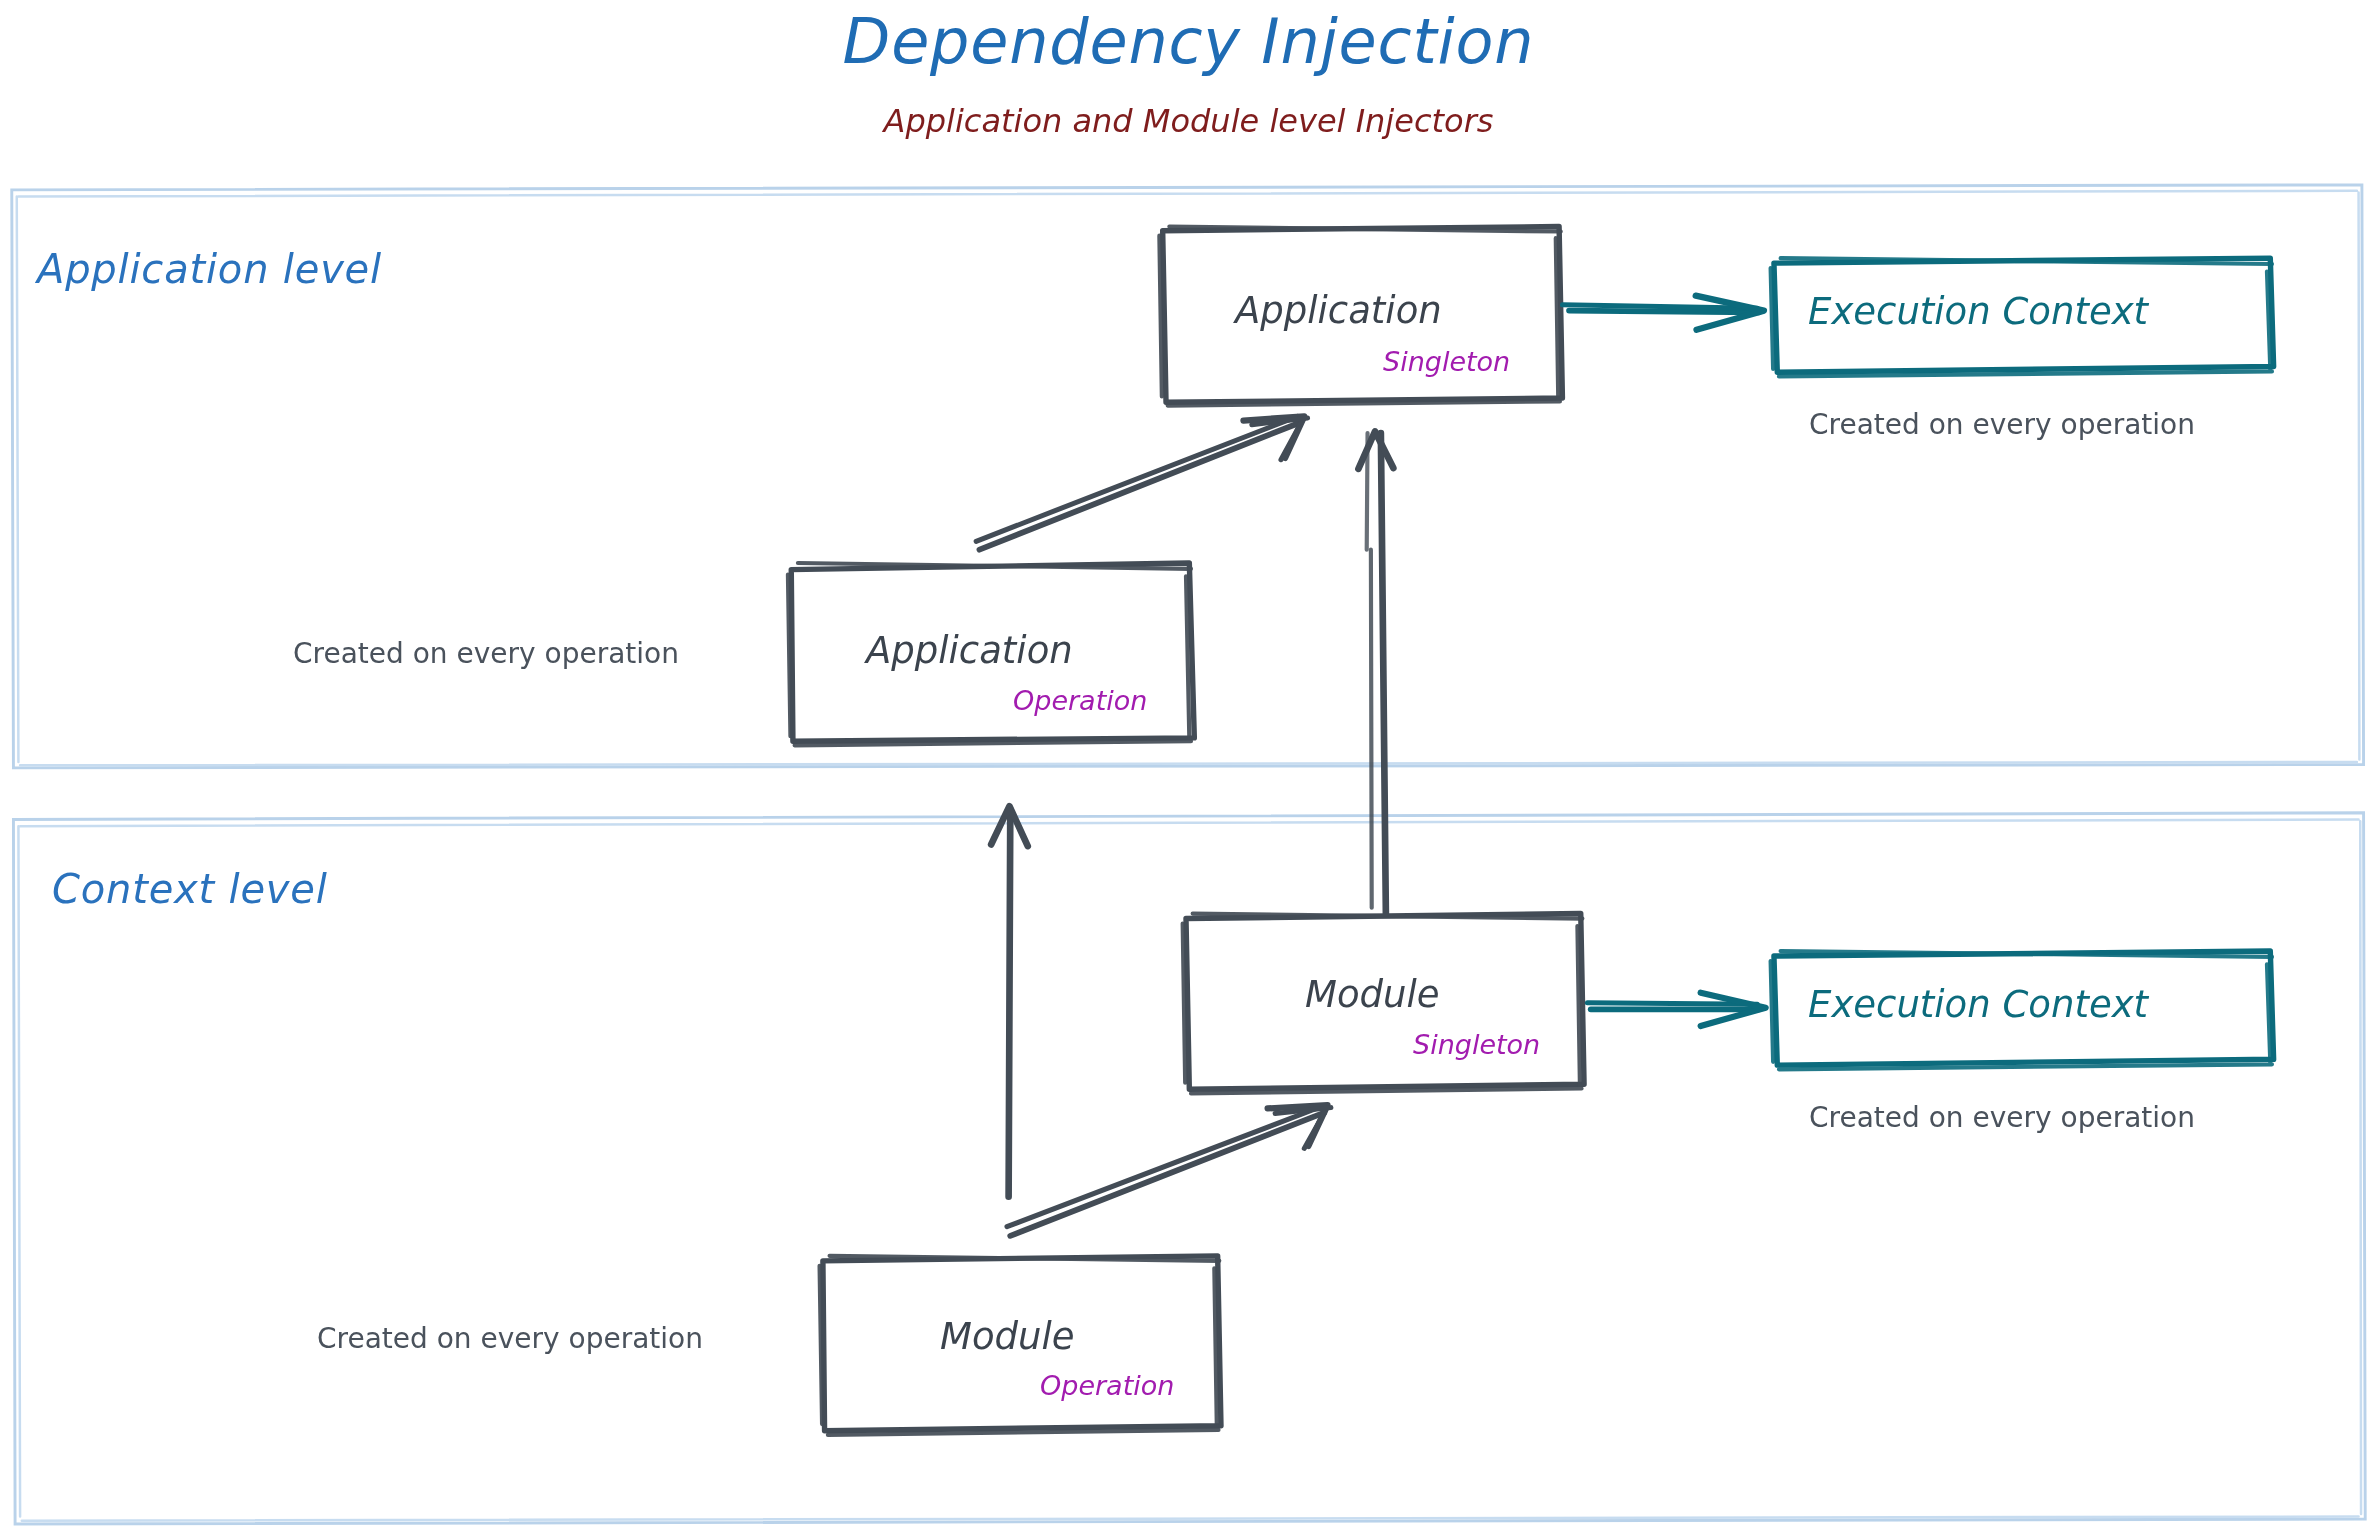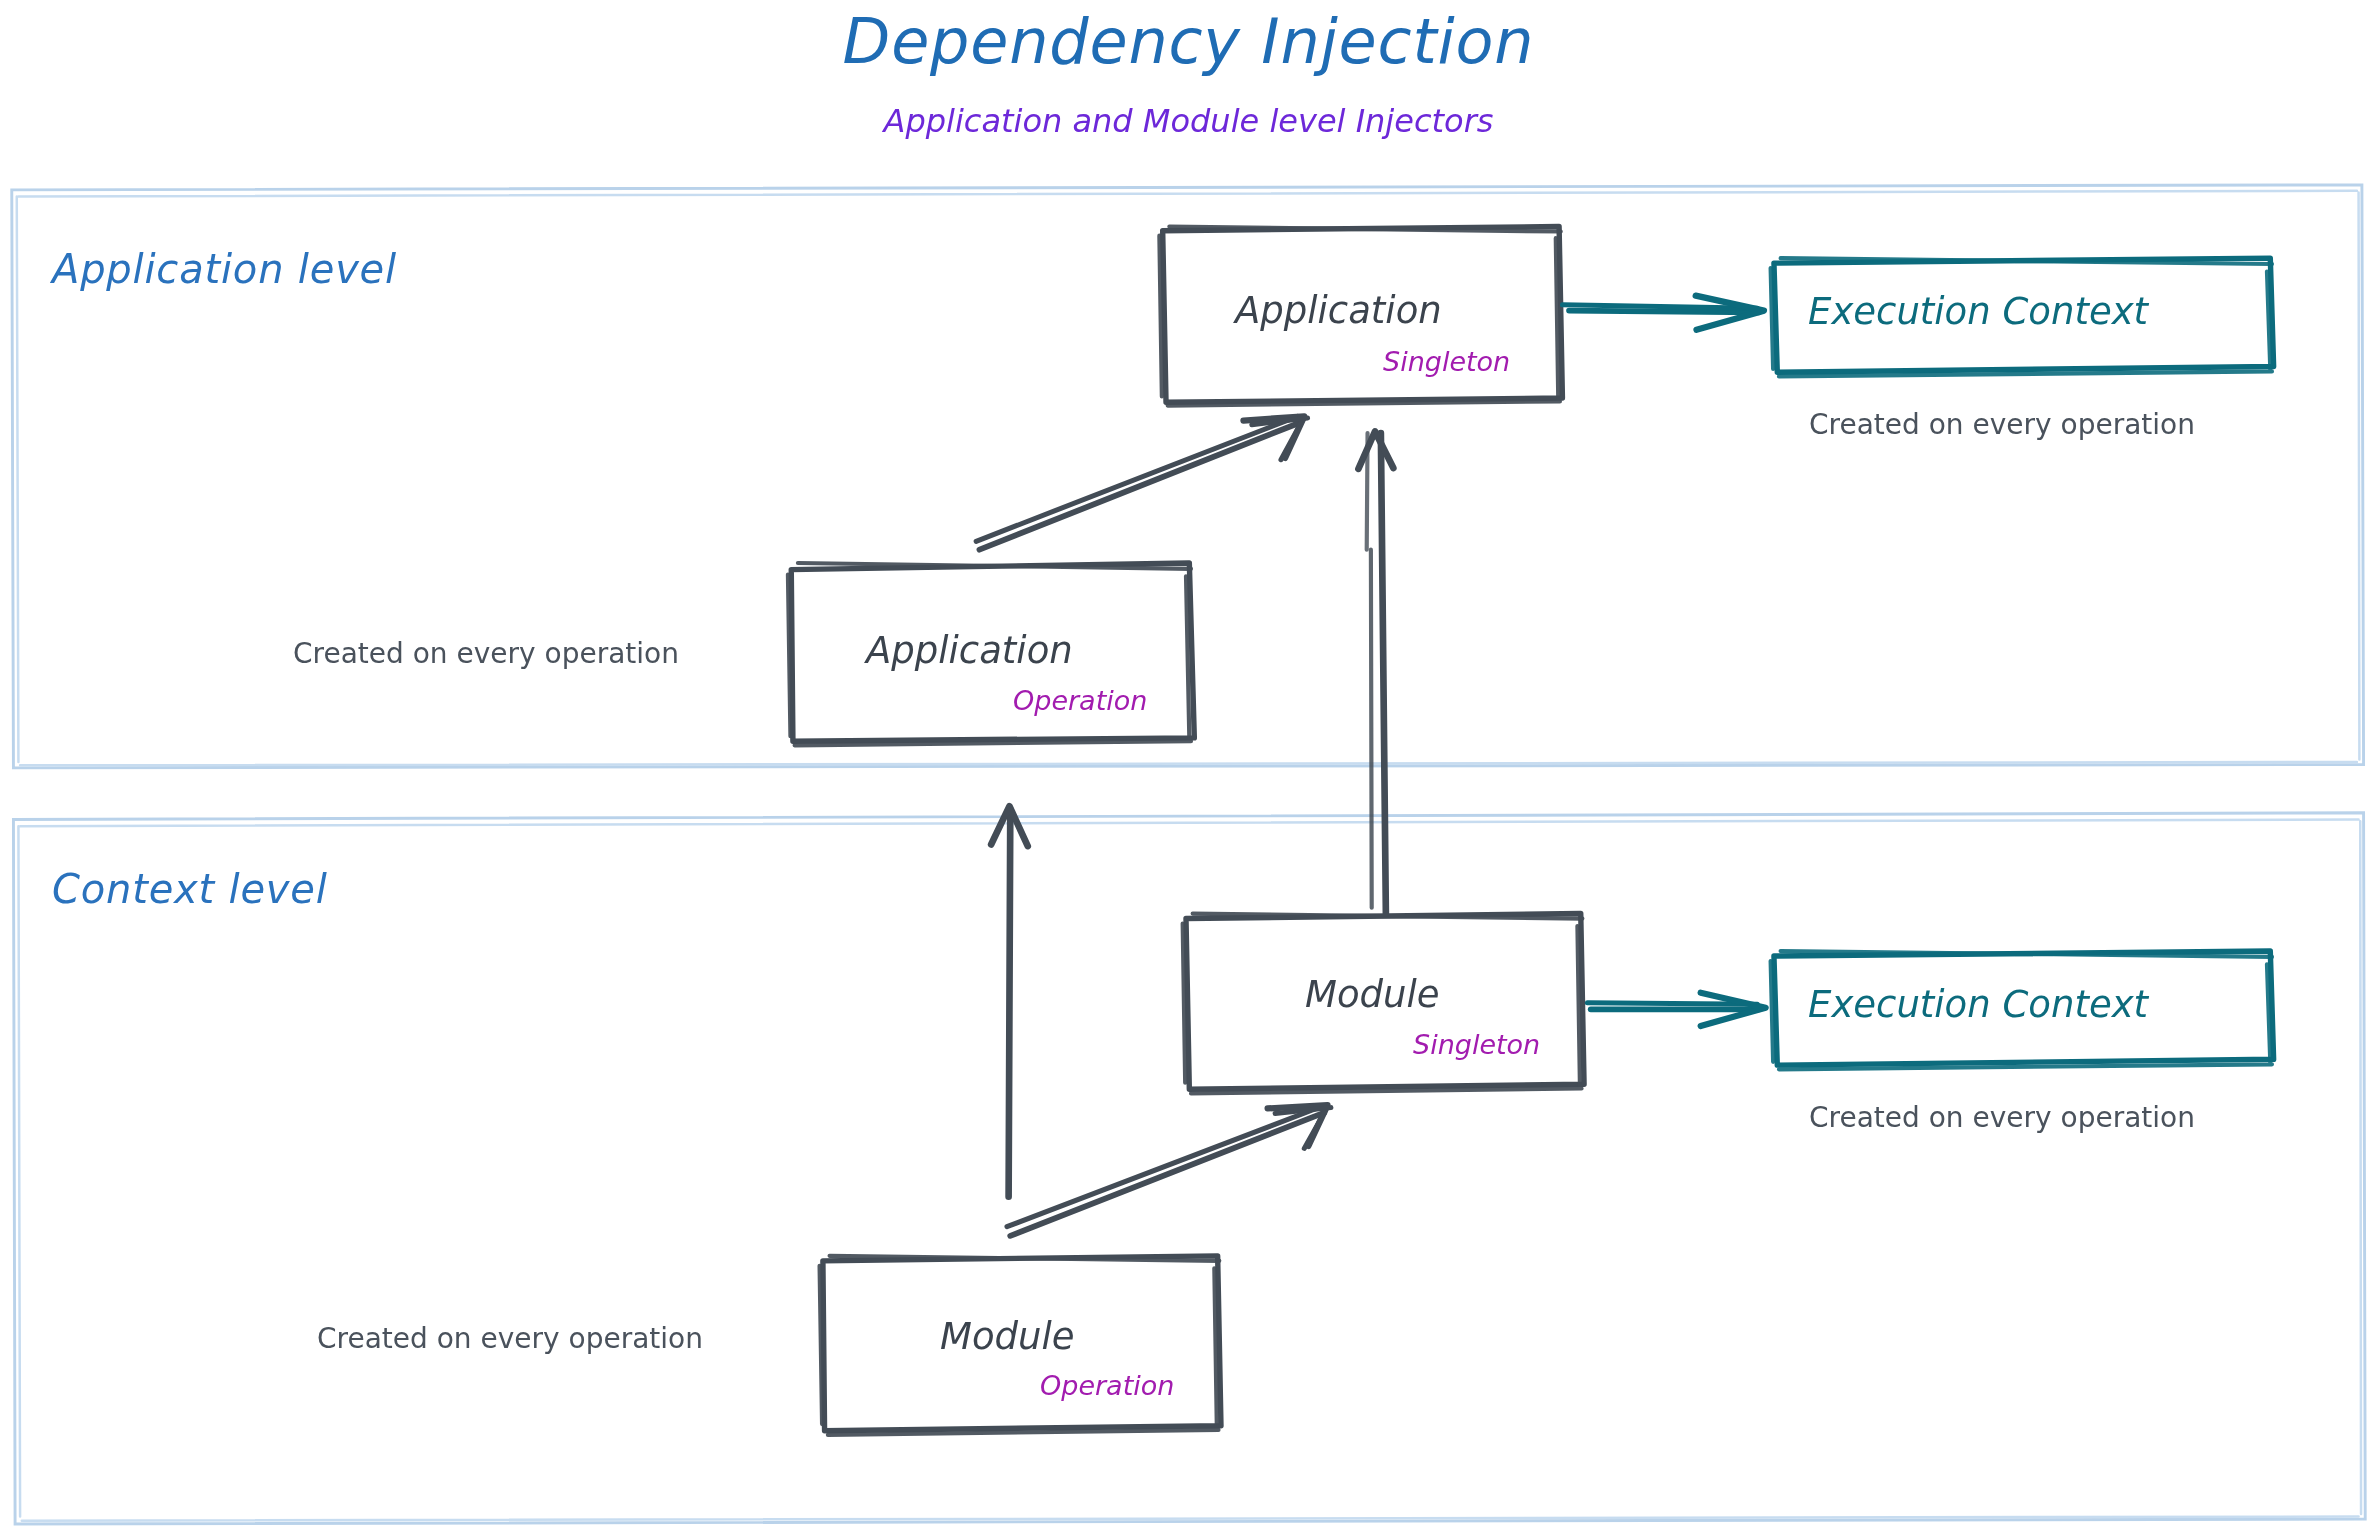--- a/index.html
+++ b/index.html
@@ -12,21 +12,21 @@
   svg.layer{position:absolute;left:0;top:0;width:2377px;height:1534px;overflow:visible;}
   .txt{position:absolute;white-space:nowrap;font-family:"DejaVu Sans", sans-serif;}
 
   
   #title{
     left:0;right:0;top:5px;text-align:center;width:2377px;
     color:#1f6cb4;font-size:62px;font-style:italic;letter-spacing:0.8px;
   }
   #subtitle{
     left:0;right:0;top:102px;text-align:center;width:2377px;
-    color:#6d28d9;font-size:32px;font-style:italic;
+    color:#7f1d1d;font-size:32px;font-style:italic;
   }
 
   
   .panel-label{
     color:#2a72bd;font-size:40px;font-style:italic;letter-spacing:0.8px;
   }
 
   
   .box-title{
     color:#3b434d;font-size:37px;font-style:italic;
@@ -126,21 +126,21 @@
     </g>
 
     <g>
       <path d="M 1910 1212 L 2112 1212" fill="none" stroke="#0c6b7d" stroke-width="7" stroke-linecap="round"></path>
       <path d="M 1906 1204 L 2110 1206" fill="none" stroke="#0c6b7d" stroke-width="6" stroke-linecap="round"></path>
       <path d="M 2042 1192 L 2120 1210 L 2042 1232" fill="none" stroke="#0c6b7d" stroke-width="7.5" stroke-linecap="round" stroke-linejoin="round"></path>
     </g>
 
   </svg>
 
-  <div class="txt panel-label" style="left:52px;top:246px;font-style:italic;">Application level</div>
+  <div class="txt panel-label" style="left:37px;top:246px;font-style:italic;">Application level</div>
 
   <div class="txt panel-label" style="left:52px;top:866px;">Context level</div>
 
   <div class="txt box-title" style="left:1235px;top:289px;">Application</div>
   <div class="txt box-sub" style="left:1383px;top:346px;">Singleton</div>
 
   <div class="txt ec-title" style="left:1808px;top:290px;">Execution Context</div>
   <div class="txt note" style="left:1809px;top:408px;">Created on every operation</div>
 
   <div class="txt box-title" style="left:866px;top:629px;">Application</div>

